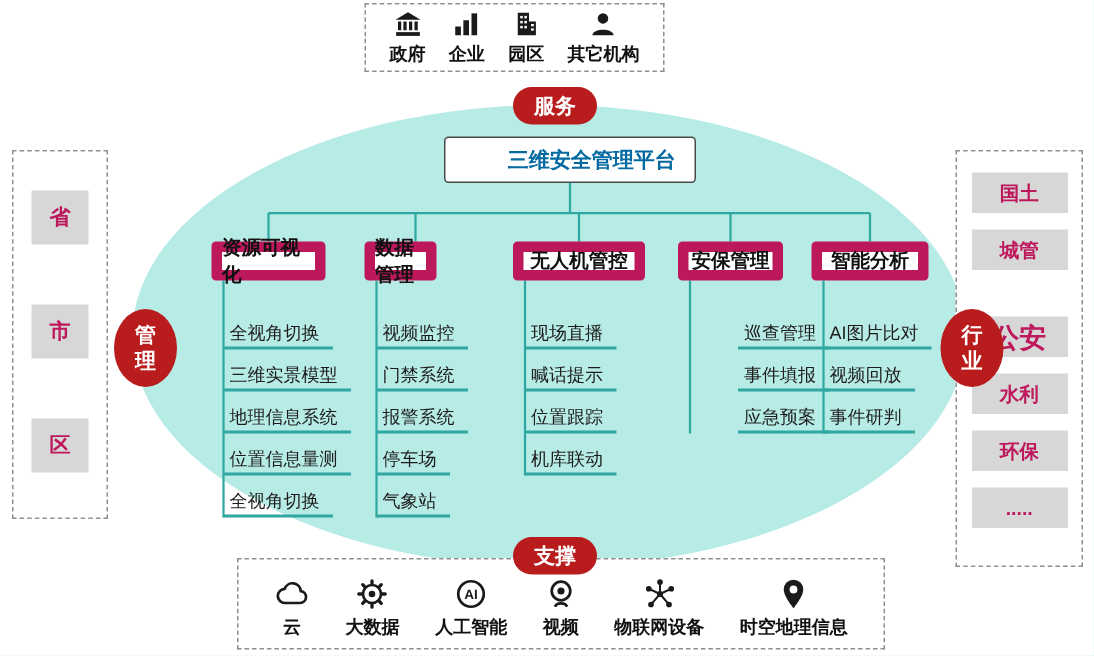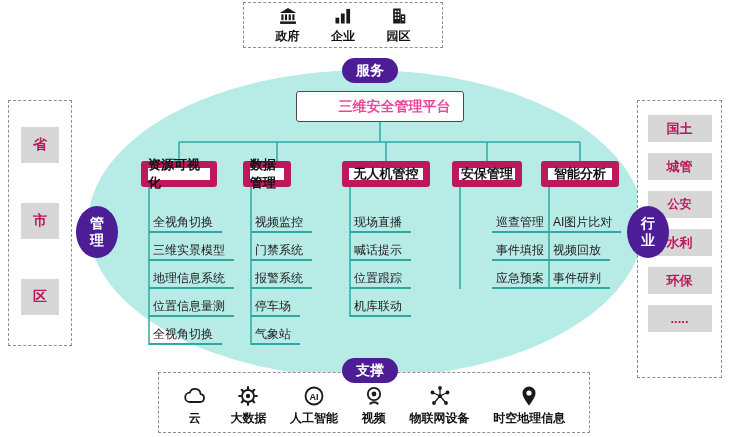--- a/index.html
+++ b/index.html
@@ -1,23 +1,23 @@
 <!DOCTYPE html>
 <html><head>
 <meta charset="utf-8">
 <style>
   html,body{margin:0;padding:0;background:#fff;font-family:"Liberation Sans","DejaVu Sans",sans-serif;}
   .canvas{position:relative;width:729px;height:437px;background:#fff;overflow:hidden;}
   .ellipse{position:absolute;left:88px;top:70px;width:556px;height:308px;background:#b7ebe6;border-radius:50%;z-index:0;}
   .connectors{position:absolute;left:0;top:0;z-index:1;pointer-events:none;}
   .dashed{position:absolute;border:1px dashed #8f8f8f;background:#fff;z-index:2;box-sizing:border-box;}
-  .pill{position:absolute;background:#4c1d95;color:#fff;display:flex;align-items:center;justify-content:center;font-weight:bold;z-index:3;border-radius:50px;font-size:14px;}
+  .pill{position:absolute;background:#b91c1c;color:#fff;display:flex;align-items:center;justify-content:center;font-weight:bold;z-index:3;border-radius:50px;font-size:14px;}
   .pill.round{border-radius:50%;}
   .vtext{width:15px;word-break:break-all;text-align:center;line-height:1.25;}
-  .platform-box{position:absolute;left:296px;top:91px;width:168px;height:31px;background:#fff;border:1px solid #4a4a4a;border-radius:3px;display:flex;align-items:center;justify-content:center;font-size:14px;font-weight:600;color:#ec4899;z-index:2;box-sizing:border-box;padding-left:29px;}
+  .platform-box{position:absolute;left:296px;top:91px;width:168px;height:31px;background:#fff;border:1px solid #4a4a4a;border-radius:3px;display:flex;align-items:center;justify-content:center;font-size:14px;font-weight:600;color:#0369a1;z-index:2;box-sizing:border-box;padding-left:29px;}
   .branch{position:absolute;top:161px;height:26px;background:#fff;border:7px solid #be185d;border-radius:3px;display:flex;align-items:center;justify-content:center;font-size:13px;font-weight:600;color:#111;z-index:2;box-sizing:border-box;}
   .items{position:absolute;top:213px;z-index:2;}
   .leaf{width:fit-content;height:18px;line-height:18px;margin-bottom:8px;border-bottom:2px solid #2fa8a2;padding:0 9px 0 4px;font-size:12px;color:#1c1c1c;white-space:nowrap;}
   .graybox{background:#d7d7d7;display:flex;align-items:center;justify-content:center;font-weight:600;color:#be185d;}
   .hgroup{display:flex;align-items:center;justify-content:space-evenly;}
   .vgroup{display:flex;flex-direction:column;align-items:center;box-sizing:border-box;}
   .icon-item{display:flex;flex-direction:column;align-items:center;gap:2px;}
   .icon-item .lbl{font-size:12px;font-weight:bold;color:#111;white-space:nowrap;}
   .icon-wrap{display:flex;align-items:center;justify-content:center;}
 </style>
@@ -79,20 +79,29 @@
             <rect x="7" y="9.5" width="2" height="2" fill="#fff"></rect>
             <rect x="10.3" y="9.5" width="2" height="2" fill="#fff"></rect>
             <rect x="7" y="13.5" width="2" height="2" fill="#fff"></rect>
             <rect x="10.3" y="13.5" width="2" height="2" fill="#fff"></rect>
             <rect x="15.6" y="12" width="2.3" height="1.8" fill="#fff"></rect>
             <rect x="15.6" y="15.5" width="2.3" height="1.8" fill="#fff"></rect>
           </svg>
       </span>
       <span class="lbl">园区</span>
     </div>
+    <div class="icon-item">
+      <span class="icon-wrap">
+        <svg width="20" height="20" viewBox="0 0 24 24">
+            <circle cx="12" cy="7.5" r="4.2" fill="#1a1a1a"></circle>
+            <path d="M3.5 21 c0-6 17-6 17 0 z" fill="#1a1a1a"></path>
+          </svg>
+      </span>
+      <span class="lbl">其它机构</span>
+    </div>
   </div>
 
   <div class="pill" style="left:342px;top:58px;width:56px;height:25px;">服务</div>
   <div class="pill round" style="left:76px;top:206px;width:42px;height:52px;">
     <span class="vtext">管理</span>
   </div>
   <div class="pill round" style="left:627px;top:206px;width:42px;height:52px;">
     <span class="vtext">行业</span>
   </div>
   <div class="pill" style="left:342px;top:358px;width:56px;height:25px;">支撑</div>
@@ -140,21 +149,21 @@
 
   <div class="dashed vgroup" style="left:8px;top:100px;width:64px;height:246px;padding-top:26px;gap:40px;">
     <div class="graybox" style="width:38px;height:36px;font-size:14px;">省</div>
     <div class="graybox" style="width:38px;height:36px;font-size:14px;">市</div>
     <div class="graybox" style="width:38px;height:36px;font-size:14px;">区</div>
   </div>
 
   <div class="dashed vgroup" style="left:637px;top:100px;width:85px;height:278px;padding-top:14px;gap:11px;">
     <div class="graybox" style="width:64px;height:27px;font-size:13px;">国土</div>
     <div class="graybox" style="width:64px;height:27px;font-size:13px;">城管</div>
-    <div class="graybox" style="width:64px;height:27px;font-size:12px;">公安</div>
+    <div class="graybox" style="width:64px;height:27px;font-size:18px;margin-top:20px;">公安</div>
     <div class="graybox" style="width:64px;height:27px;font-size:13px;">水利</div>
     <div class="graybox" style="width:64px;height:27px;font-size:13px;">环保</div>
     <div class="graybox" style="width:64px;height:27px;font-size:13px;">.....</div>
   </div>
 
   <div class="dashed hgroup" style="left:158px;top:372px;width:432px;height:61px;padding-top:6px;">
     <div class="icon-item">
       <span class="icon-wrap">
         <svg width="24" height="24" viewBox="0 0 24 24" fill="none" stroke="#1a1a1a" stroke-width="1.8" stroke-linejoin="round">
             <path d="M7 18 h10 a4 4 0 0 0 .5-7.97 A5.5 5.5 0 0 0 6.8 8.6 A4.2 4.2 0 0 0 7 18 z"></path>

